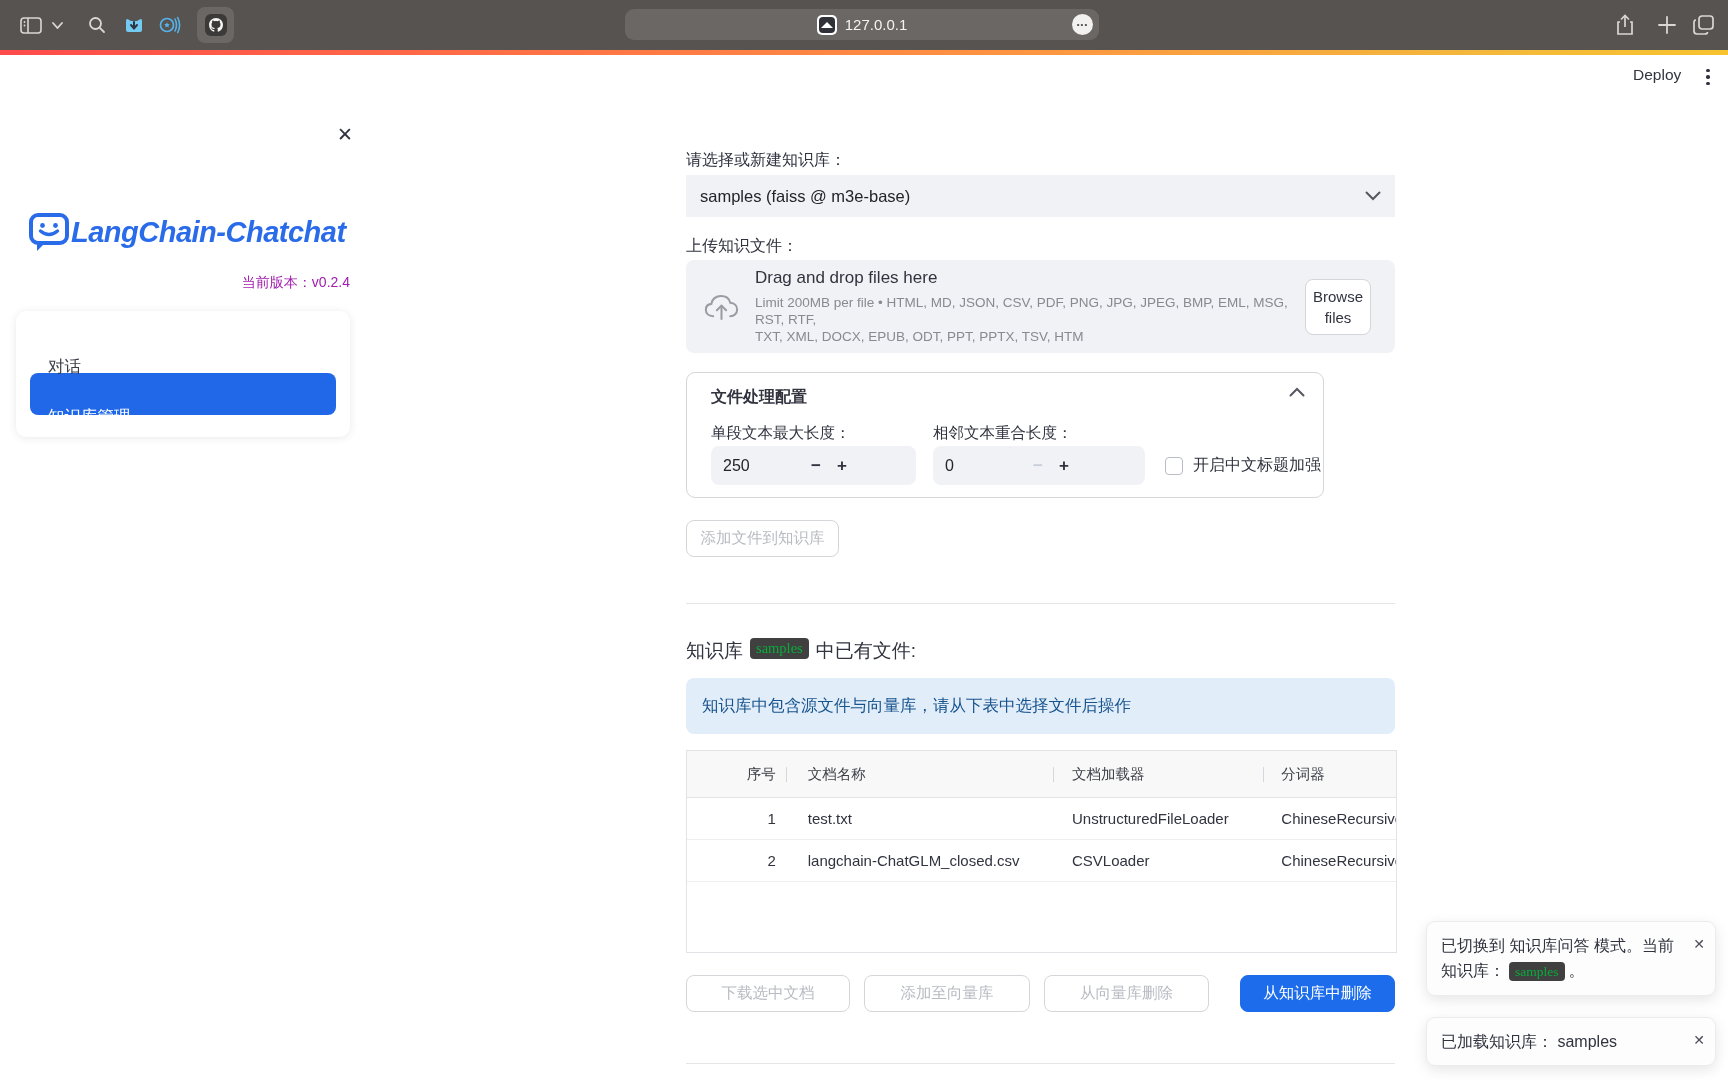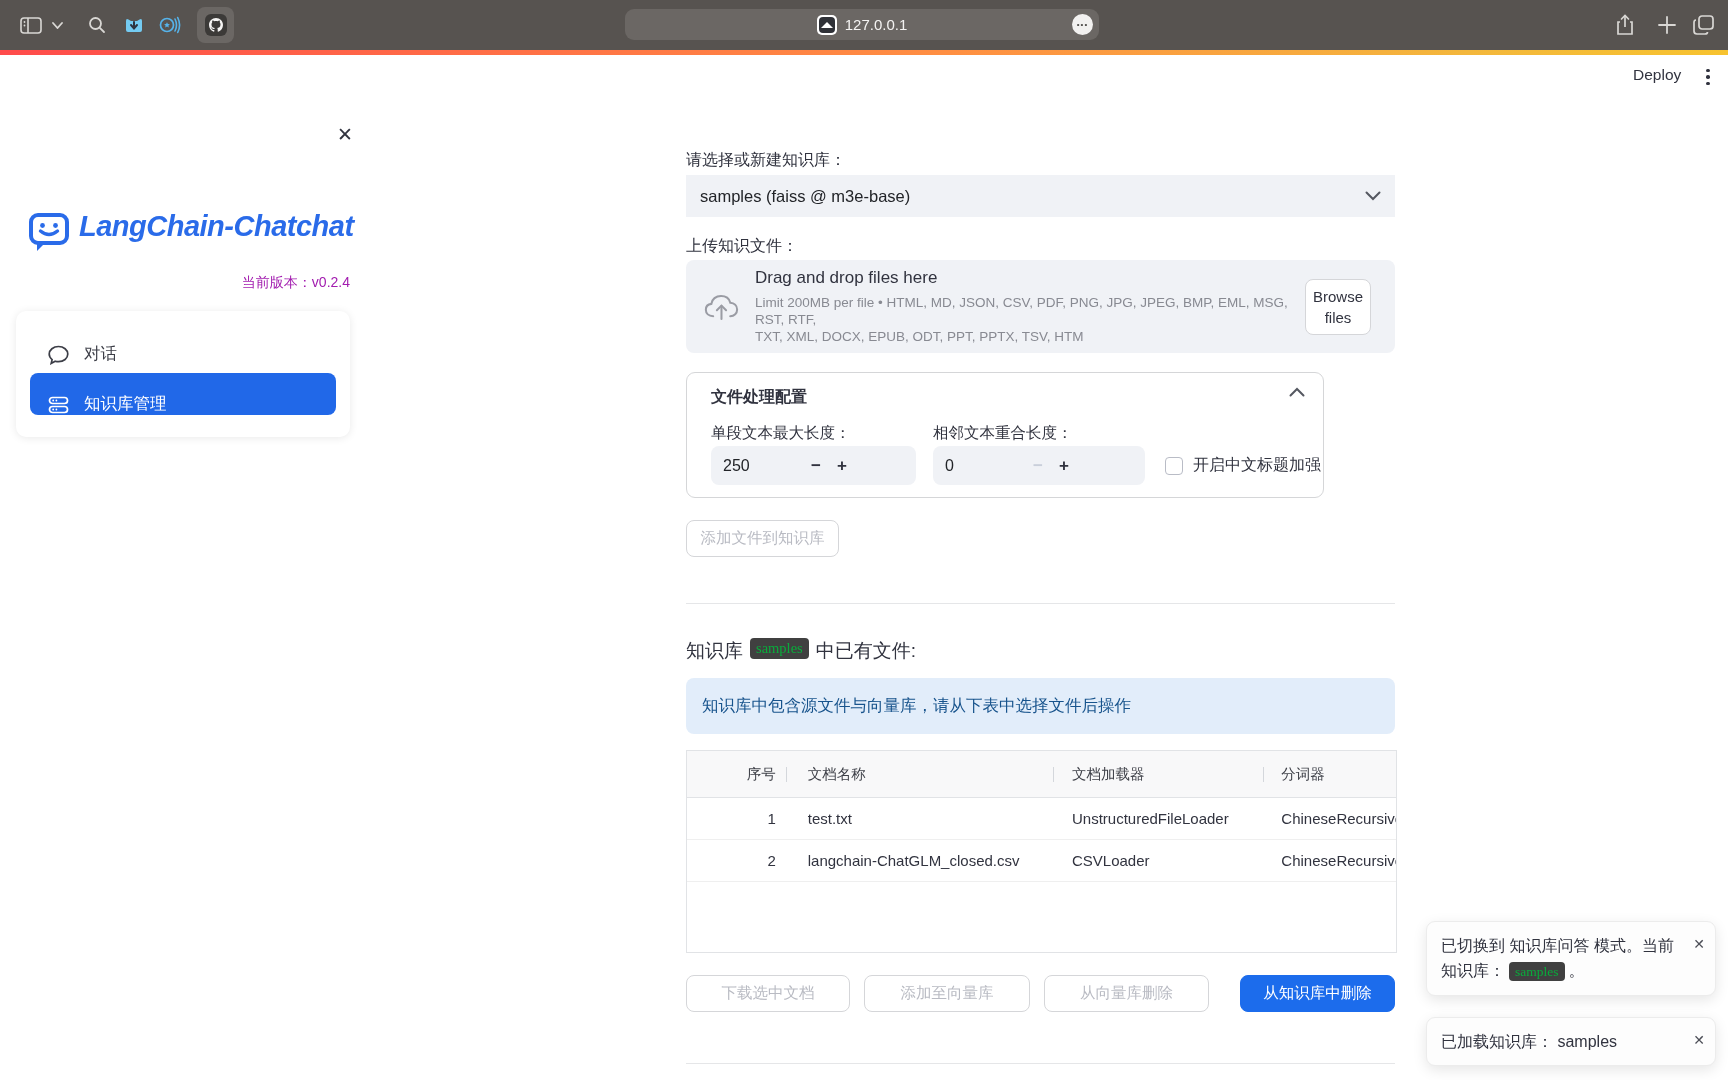--- a/index.html
+++ b/index.html
@@ -16,25 +16,25 @@
   #url-more { position:absolute; right:6px; top:5px; width:21px; height:21px; border-radius:50%; background:#f2f1f0; color:#4c4a48; font-size:12px; letter-spacing:1px; display:flex; align-items:center; justify-content:center; }
   #gh-tab-bg { position:absolute; left:197px; top:7px; width:37px; height:36px; background:#6b6764; border-radius:8px; }
 
   
   #decoration { position:absolute; left:0; top:50px; width:1728px; height:5px;
     background:linear-gradient(90deg,#ff4b4b 0%,#ff8f42 55%,#f3b73c 85%,#f7c32f 100%); }
 
   
   #sidebar { position:absolute; left:0; top:55px; width:368px; height:1025px; background:#ffffff; }
   #sidebar-close { position:absolute; left:332px; top:66px; width:26px; height:26px; font-size:19px; color:#31333f; display:flex; align-items:center; justify-content:center; cursor:pointer; }
-  #logo-row { position:absolute; left:28px; top:155px; display:flex; gap:9px; }
+  #logo-row { position:absolute; left:28px; top:155px; display:flex; align-items:center; gap:1px; }
   #logo-text { color:#2a6be9; font-size:29px; font-weight:bold; font-style:italic; letter-spacing:-0.5px; white-space:nowrap; }
   #version { position:absolute; right:18px; top:219px; font-size:14px; color:#a21caf; }
   #menu-card { position:absolute; left:16px; top:256px; width:334px; height:126px; background:#fff; border-radius:10px; box-shadow:0 1px 8px rgba(0,0,0,0.09); padding:12px 14px; }
-  .menu-item { height:42px; display:flex; align-items:flex-end; gap:15px; padding-left:18px; border-radius:8px; font-size:16.5px; color:#3c3e47; cursor:pointer; }
+  .menu-item { height:42px; display:flex; align-items:flex-start; gap:33px; padding-left:18px; border-radius:8px; font-size:16.5px; color:#3c3e47; cursor:pointer;flex-direction:column; }
   .menu-item.selected { background:#2168e8; color:#fff; margin-top:8px; }
 
   
   #deploy { position:absolute; left:1633px; top:66px; font-size:15.5px; color:#31333f; cursor:pointer; }
   #kebab { position:absolute; left:1699px; top:65px; width:18px; height:24px; display:flex; flex-direction:column; align-items:center; justify-content:center; gap:3px; cursor:pointer; }
   #kebab i { width:3.5px; height:3.5px; border-radius:50%; background:#31333f; }
 
   
   #content { position:absolute; left:686px; top:0; width:709px; }
   .field-label { position:absolute; font-size:16px; color:#31333f; }

